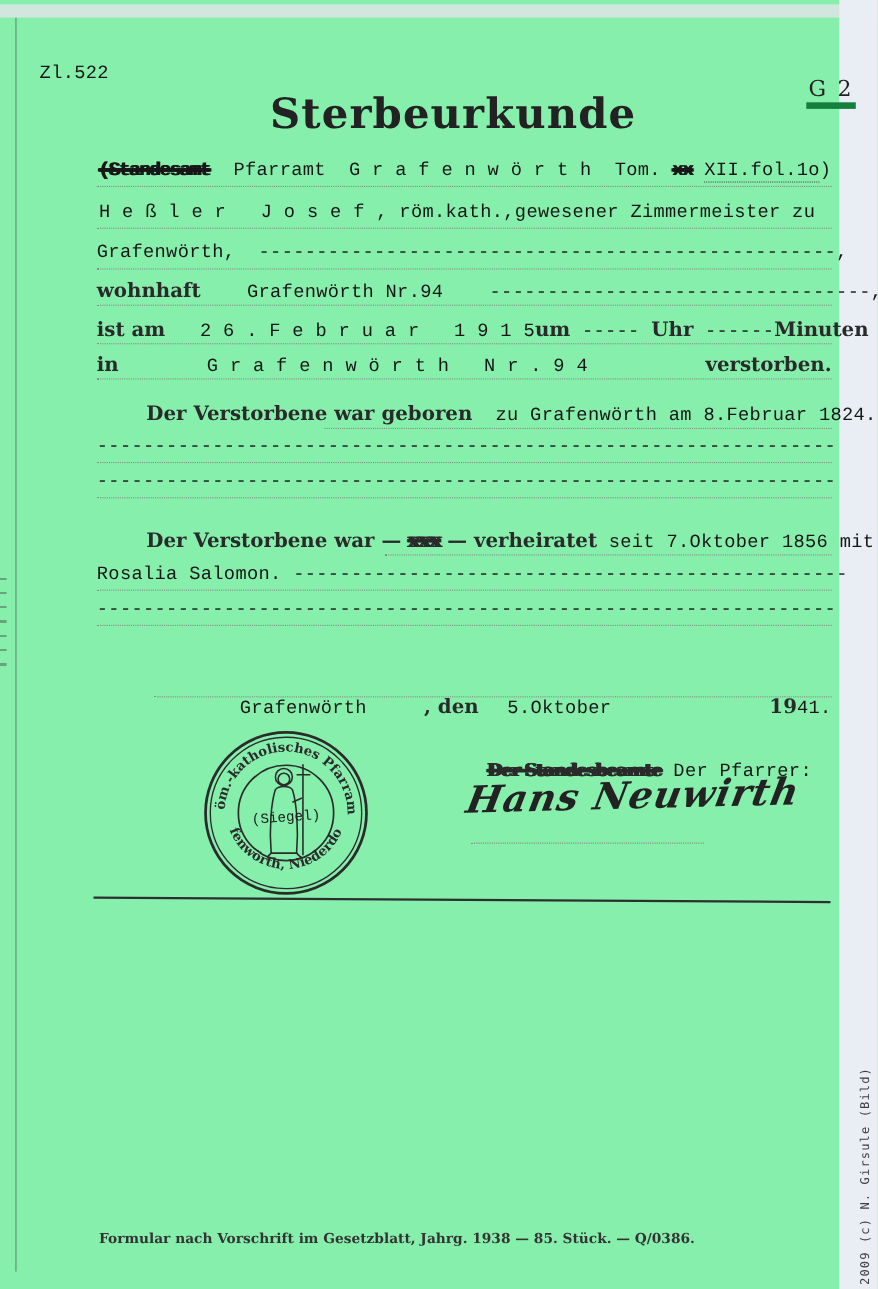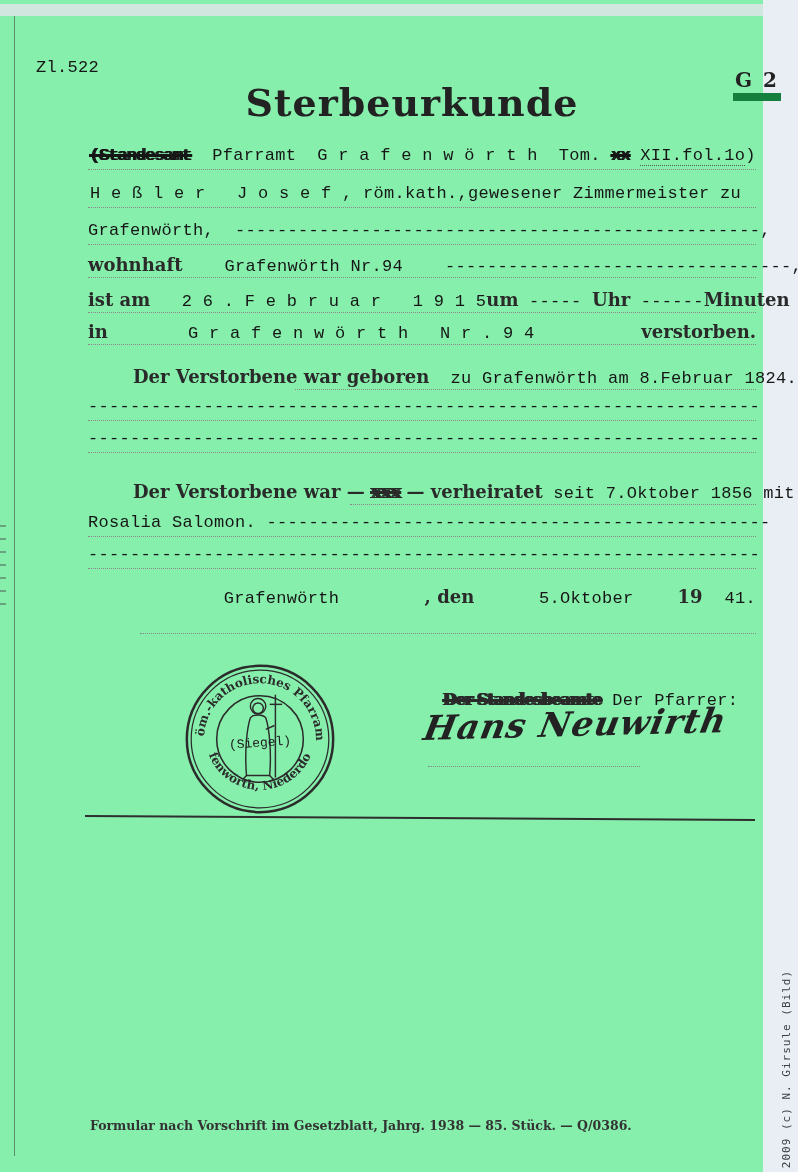--- a/index.html
+++ b/index.html
@@ -25,21 +25,21 @@
   .fr{font-family:"DejaVu Serif", serif;font-weight:600;font-size:18px;color:#2a2a2a;}
   .fr-sm{font-family:"DejaVu Serif", serif;font-weight:600;font-size:12.5px;color:#333;}
   .row{position:absolute;white-space:pre;display:flex;align-items:baseline;}
   .rule{position:absolute;height:1px;border-bottom:1.5px dotted #8a8a8a;}
   .fill{display:inline-block;}
   .struck-heavy{text-decoration:line-through;text-decoration-thickness:3px;
     text-shadow:1px 0 currentColor,-1px 0 currentColor;letter-spacing:-1px;}
   .u-dot{border-bottom:1.5px dotted #555;}
   .ref{position:absolute;left:36px;top:58px;font-size:17px;}
   .gcode{position:absolute;left:733px;top:68px;font-family:"DejaVu Serif", serif;
-    font-weight:700;font-size:20px;border-bottom:8px solid #15803d;padding:0 2px 1px 2px;letter-spacing:2px;color:#222;}
+    font-weight:400;font-size:20px;border-bottom:6px solid #15803d;padding:0 2px 1px 2px;letter-spacing:2px;color:#222;}
   .title{position:absolute;left:0;top:80px;width:782px;text-align:center;padding-left:42px;box-sizing:border-box;
     font-family:"DejaVu Serif", serif;font-weight:700;font-size:38px;color:#222;letter-spacing:1px;}
   .divider{position:absolute;left:85px;top:817px;width:670px;height:2px;background:#2e2e2e;transform:rotate(.35deg);}
   .signature{
     position:absolute;left:425px;top:704px;
     font-family:"DejaVu Serif", serif;font-style:italic;font-weight:600;font-size:34px;color:#222;
     transform:skewX(-12deg) rotate(-1.5deg);letter-spacing:1px;
   }
   .sig-rule{position:absolute;left:428px;top:766px;width:212px;border-bottom:1.5px dotted #8a8a8a;}
   .footer{position:absolute;left:90px;top:1118px;text-align:center;}
@@ -155,21 +155,21 @@
     <span>Rosalia Salomon.</span><span> </span>
     <span>------------------------------------------------</span>
   </div>
   <div class="rule" style="left:88px;top:535px;width:668px;"></div>
 
   <div class="row typed" style="left:88px;top:545px;">
     <span>----------------------------------------------------------------</span>
   </div>
   <div class="rule" style="left:88px;top:567px;width:668px;"></div>
 
-  <div class="row" style="left:140px;top:586px;width:616px;gap:22px;">
+  <div class="row" style="left:140px;top:632px;width:616px;">
     <span class="fill" style="width:78px;"></span>
     <span class="typed">Grafenwörth</span>
     <span class="fill" style="width:52px;"></span>
     <span class="fr">, den</span>
     <span class="fill" style="width:26px;"></span>
     <span class="typed">5.Oktober</span>
     <span class="fill" style="flex:1;"></span>
     <span class="fr">19</span>
     <span class="typed">41.</span>
   </div>

